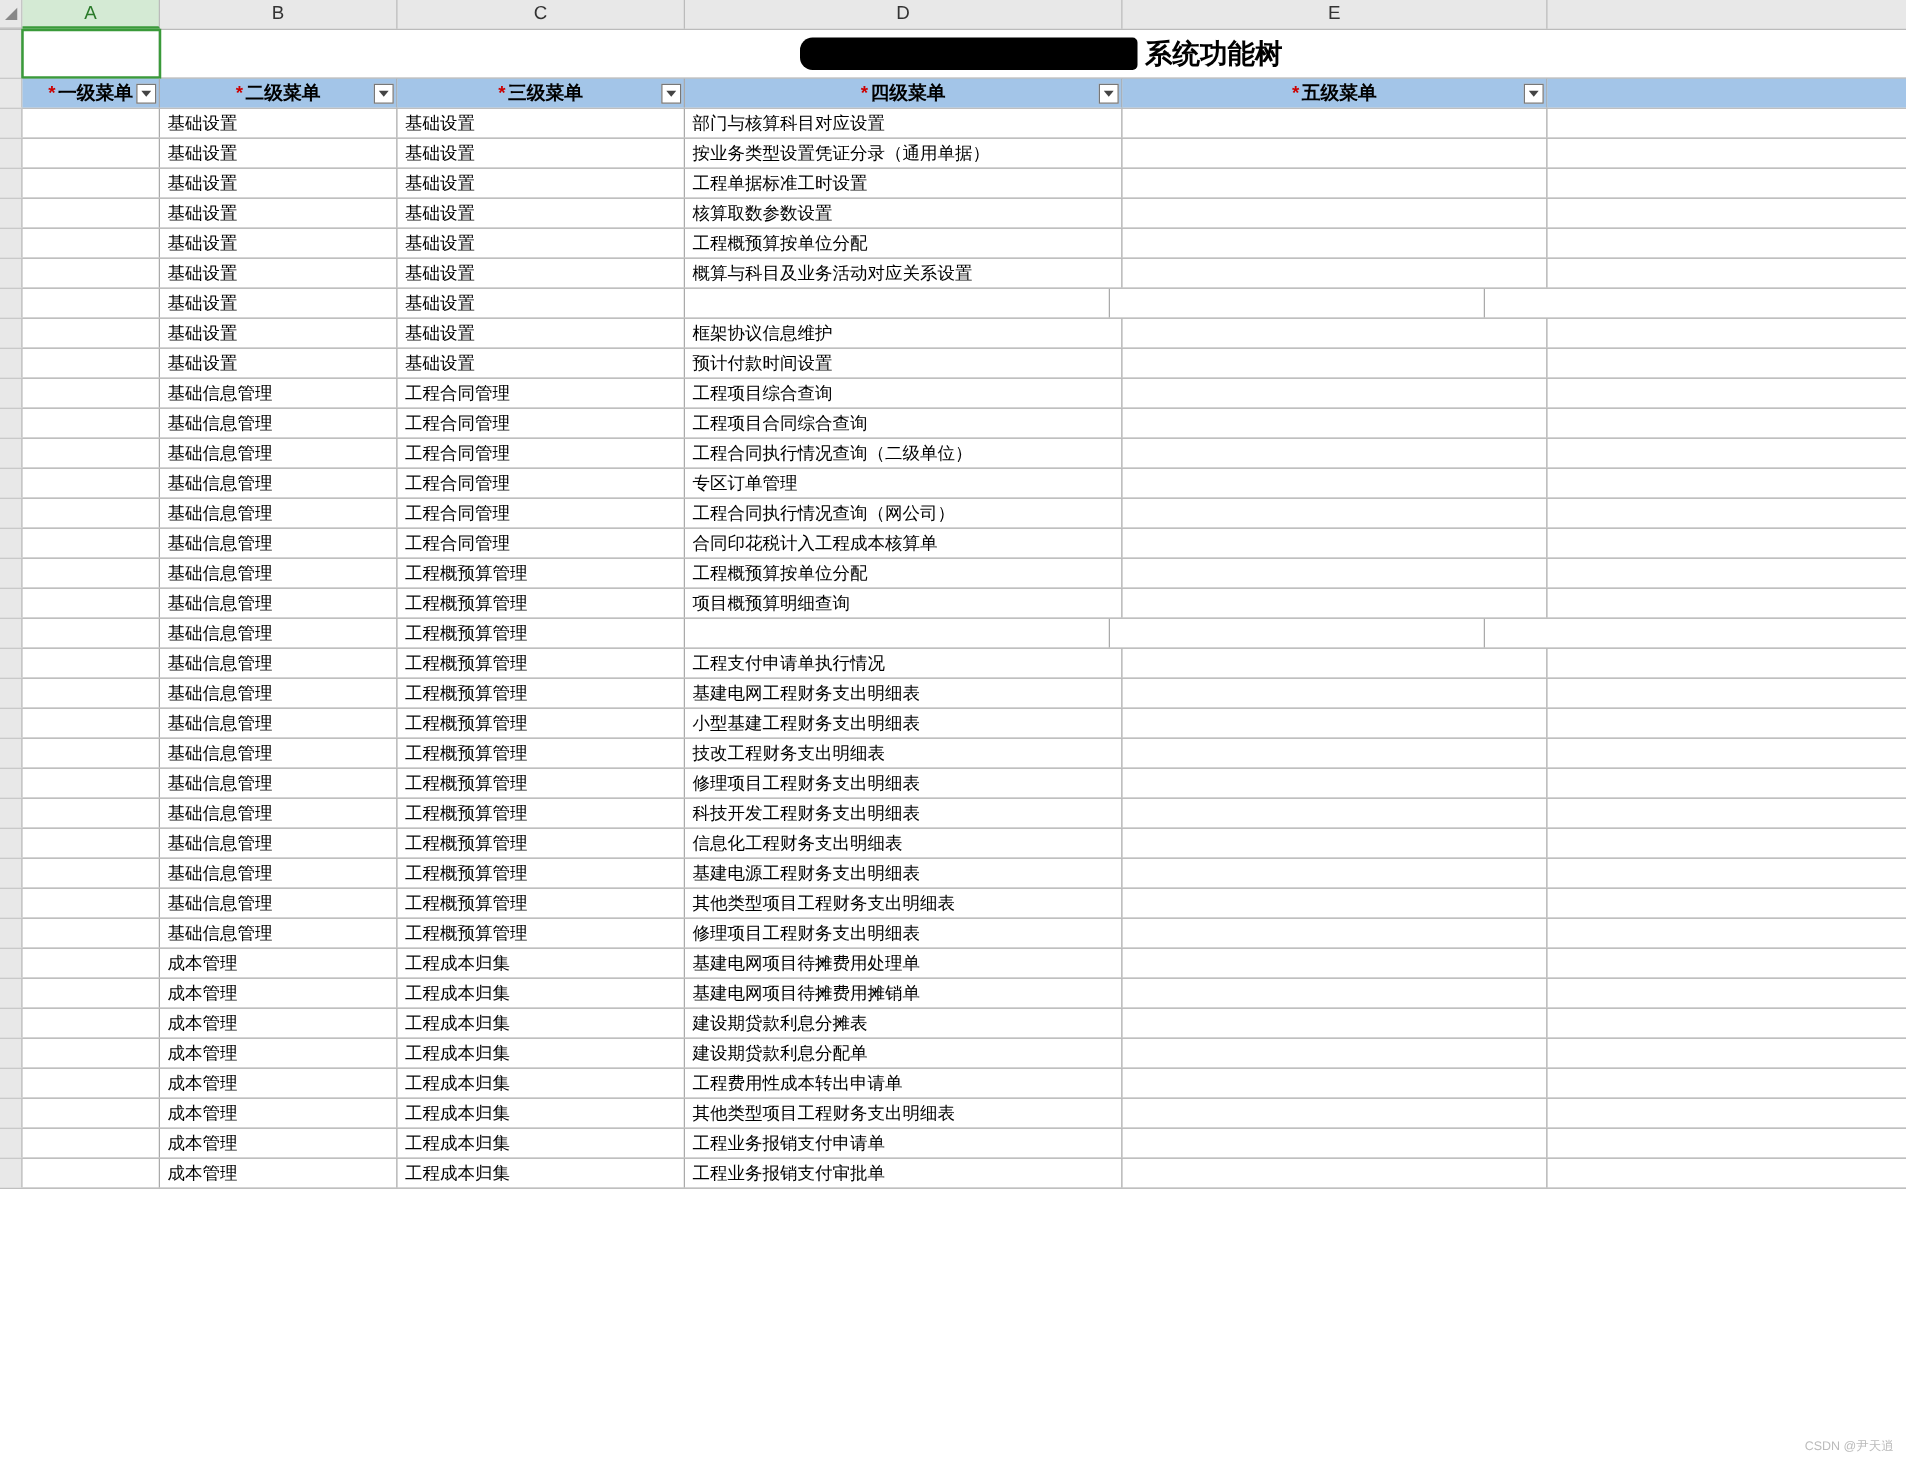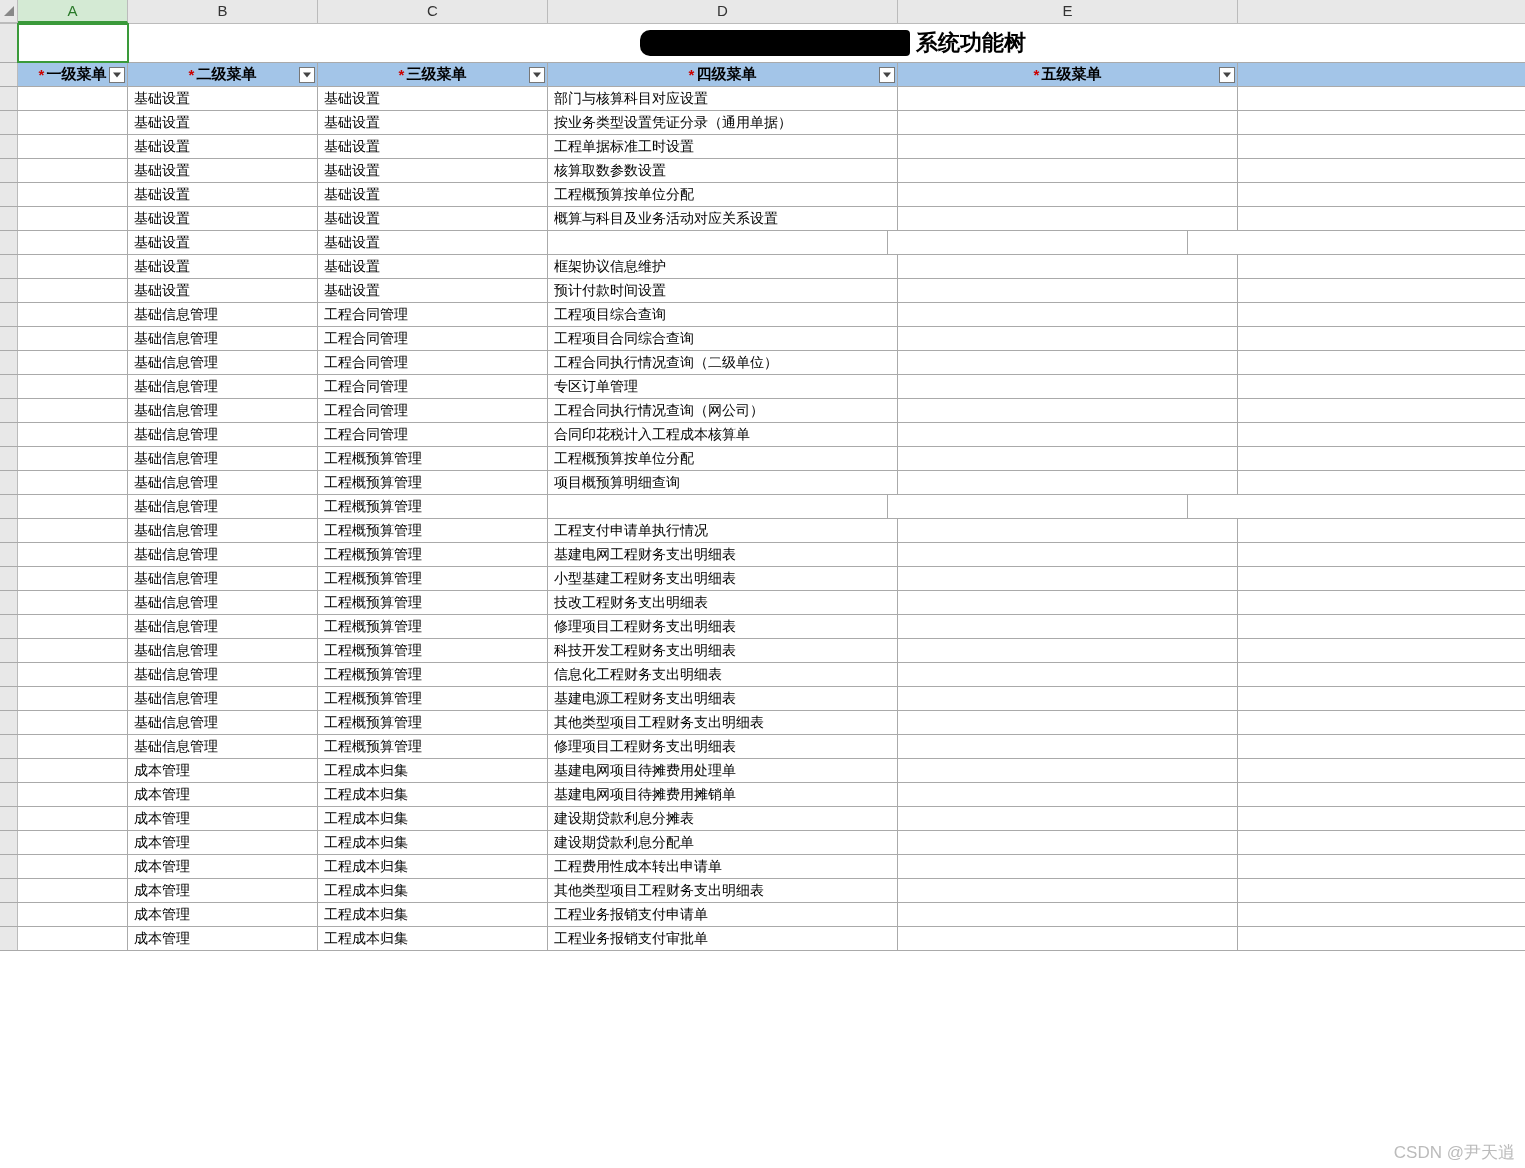--- a/index.html
+++ b/index.html
@@ -112,21 +112,21 @@
     align-items: center;
     justify-content: center;
     cursor: pointer;
   }
   .filter-btn svg { width: 8px; height: 8px; fill: #444; }
   .watermark {
     position: fixed;
     right: 10px;
     bottom: 4px;
     color: #bbb;
-    font-size: 17px;
+    font-size: 10px;
     pointer-events: none;
   }
   .selected-cell {
     outline: 2px solid #3a9a3a;
     outline-offset: -1px;
   }
 </style>
 </head>
 <body>
 

